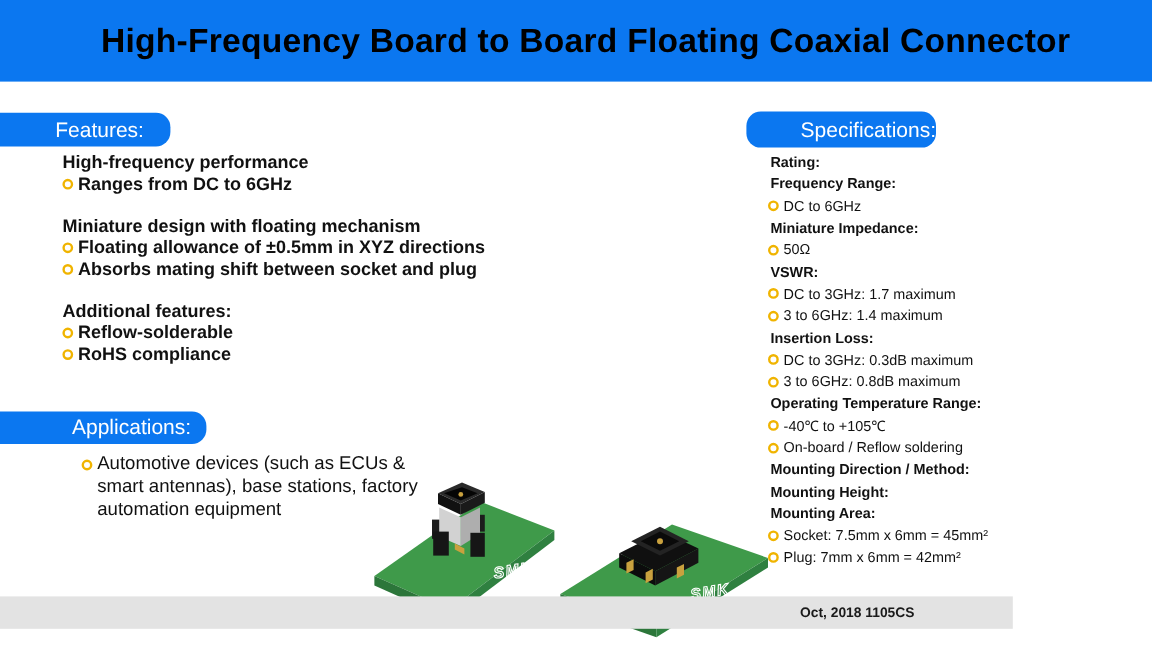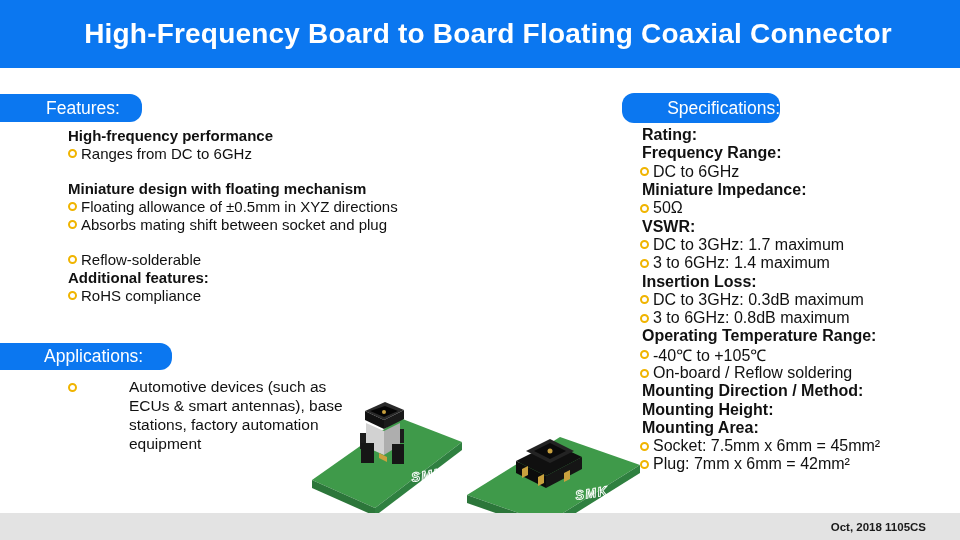--- a/index.html
+++ b/index.html
@@ -7,61 +7,61 @@
     position:relative; width:960px; height:540px; background:#ffffff;
     overflow:hidden; font-family:"Liberation Sans", sans-serif; color:#111;
   }
   
   .header {
     position:absolute; left:0; top:0; width:960px; height:68px;
     background:var(--accent-blue,#0b77f0);
     display:flex; align-items:center; justify-content:center;
   }
   .header-title {
-    color:#ffffff; font-size:28px; font-weight:bold; letter-spacing:0.2px; white-space:nowrap;margin-left:16px;
+    color:#000000; font-size:28px; font-weight:bold; letter-spacing:0.2px; white-space:nowrap;margin-left:16px;
   }
   
   .pill {
     position:absolute; background:var(--accent-blue,#0b77f0); color:#fff;
     font-size:17.5px; display:flex; align-items:center; box-sizing:border-box; white-space:nowrap;
   }
   .pill-features { left:0; top:94px; width:142px; height:28px; border-radius:0 12px 12px 0; padding-left:46px; }
-  .pill-applications { left:0; top:343px; width:172px; height:27px; border-radius:0 12px 12px 0; padding-left:44px; }
+  .pill-applications { left:0; top:343px; width:172px; height:27px; border-radius:0 12px 12px 0; padding-left:60px; }
   .pill-specifications { left:622px; top:93px; width:158px; height:30px; border-radius:12px; justify-content:flex-end; }
   
   .ring {
     flex:0 0 auto; width:5px; height:5px; border:2.5px solid var(--bullet-yellow,#f0b400);
     border-radius:50%; background:#fff; margin-right:4px; display:inline-block;
   }
   
-  .features-body { position:absolute; left:68px; top:126px; font-size:15px; }
+  .features-body { position:absolute; left:52px; top:126px; font-size:15px; }
   .feature-group { margin-bottom:17px; }
-  .fline { height:18px; display:flex; align-items:center; white-space:nowrap; }
+  .fline { height:18px; display:flex; align-items:center; white-space:nowrap;font-weight:bold; }
   .fline.h { font-weight:bold; }
   
   .applications-body { position:absolute; left:68px; top:377px; width:300px; font-size:15.5px; }
   .app-item { display:flex; }
   .app-item .ring { margin-top:6px; }
-  .app-item span.txt { line-height:19px;margin-left:48px; }
-  
-  .specs-body { position:absolute; left:640px; top:126px; font-size:16px; }
+  .app-item span.txt { line-height:19px; }
+  
+  .specs-body { position:absolute; left:640px; top:126px; font-size:12px; }
   .sline { height:18.3px; display:flex; align-items:center; white-space:nowrap; }
   .sline.h { font-weight:bold; padding-left:2px; }
   
   .boards { position:absolute; left:300px; top:383px; width:352px; height:152px; }
   .smk {
     font-family:"Liberation Sans", sans-serif; font-style:italic; font-weight:bold;
     font-size:13px; fill:none; stroke:#ffffff; stroke-width:0.9px; letter-spacing:1.5px;
   }
   
   .footer {
-    position:absolute; left:0; bottom:0; width:960px; height:27px;
+    position:absolute; left:0; bottom:16px; width:844px; height:27px;
     background:var(--footer-gray,#e3e3e3);
     display:flex; align-items:center; justify-content:flex-end;
-    padding-right:34px; box-sizing:border-box;
+    padding-right:82px; box-sizing:border-box;
   }
   .footer-note { font-size:11.5px; color:#1a1a1a; font-weight:bold; }
 </style>
 </head>
 <body>
 
 <div class="slide">
 
   <div class="header">
     <div class="header-title">High-Frequency Board to Board Floating Coaxial Connector</div>
@@ -90,25 +90,25 @@
       <div class="fline">
         <span class="ring"></span>
         <span>Floating allowance of ±0.5mm in XYZ directions</span>
       </div>
       <div class="fline">
         <span class="ring"></span>
         <span>Absorbs mating shift between socket and plug</span>
       </div>
     </div>
     <div class="feature-group">
+      <div class="fline h">Additional features:</div>
       <div class="fline">
         <span class="ring"></span>
         <span>Reflow-solderable</span>
       </div>
-      <div class="fline h">Additional features:</div>
       <div class="fline">
         <span class="ring"></span>
         <span>RoHS compliance</span>
       </div>
     </div>
   </div>
 
   <div class="applications-body">
     <div class="app-item">
       <span class="ring"></span>

